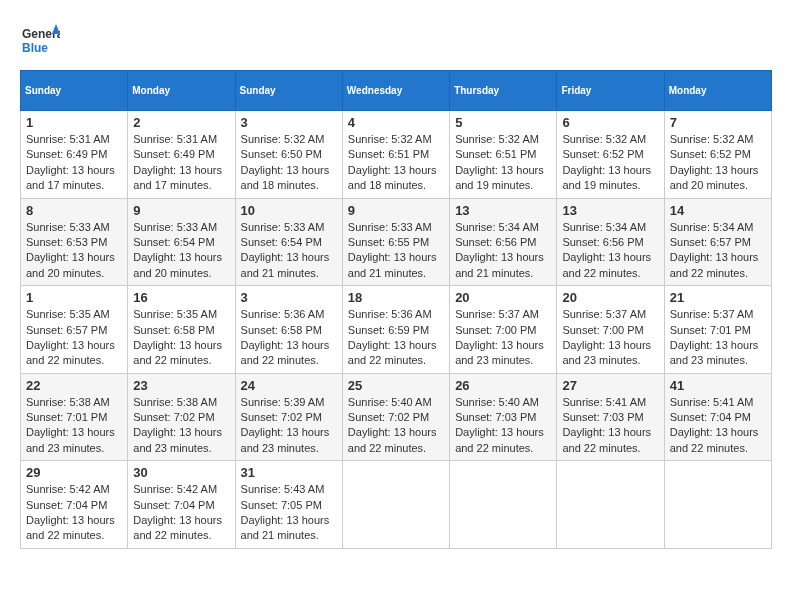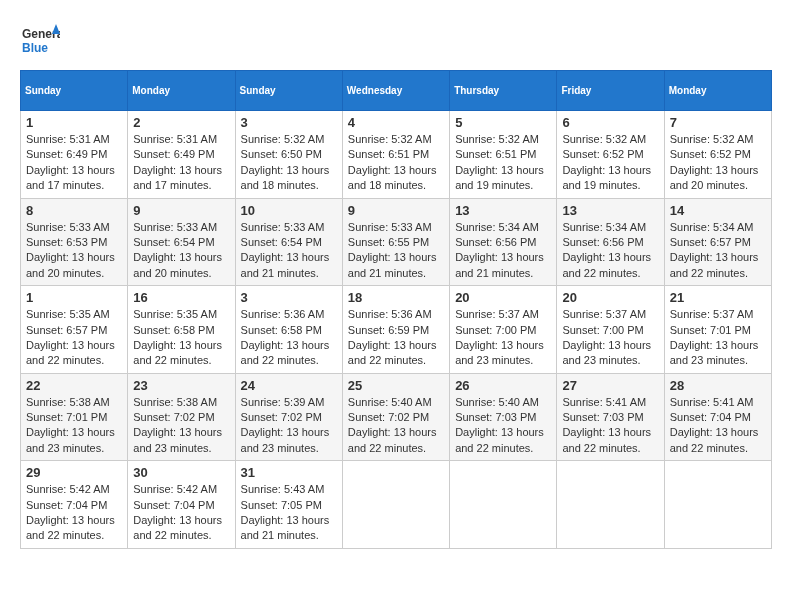--- a/index.html
+++ b/index.html
@@ -212,21 +212,21 @@
         </td>
         <td>
           <div class="day-num">26</div>
           <div class="day-detail">Sunrise: 5:40 AM<br>Sunset: 7:03 PM<br>Daylight: 13 hours<br>and 22 minutes.</div>
         </td>
         <td>
           <div class="day-num">27</div>
           <div class="day-detail">Sunrise: 5:41 AM<br>Sunset: 7:03 PM<br>Daylight: 13 hours<br>and 22 minutes.</div>
         </td>
         <td>
-          <div class="day-num">28</div>
+          <div class="day-num">41</div>
           <div class="day-detail">Sunrise: 5:41 AM<br>Sunset: 7:04 PM<br>Daylight: 13 hours<br>and 22 minutes.</div>
         </td>
       </tr>
       <tr>
         <td>
           <div class="day-num">29</div>
           <div class="day-detail">Sunrise: 5:42 AM<br>Sunset: 7:04 PM<br>Daylight: 13 hours<br>and 22 minutes.</div>
         </td>
         <td>
           <div class="day-num">30</div>

